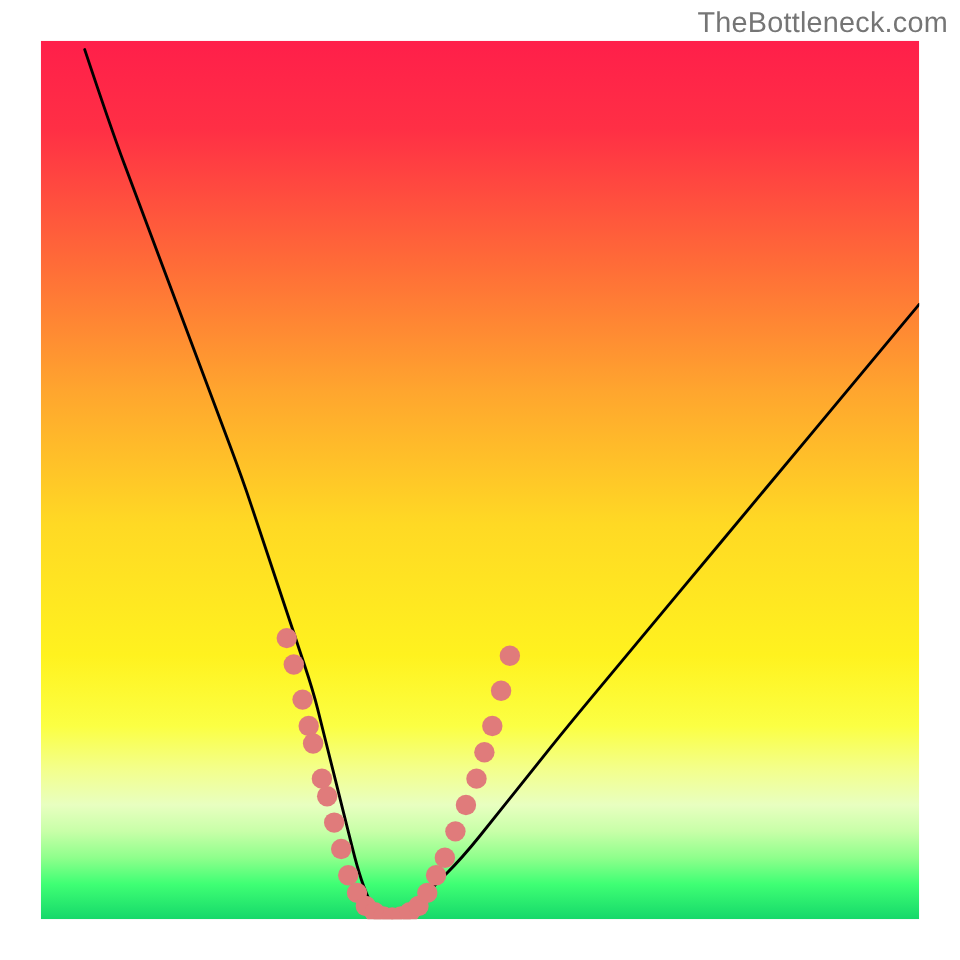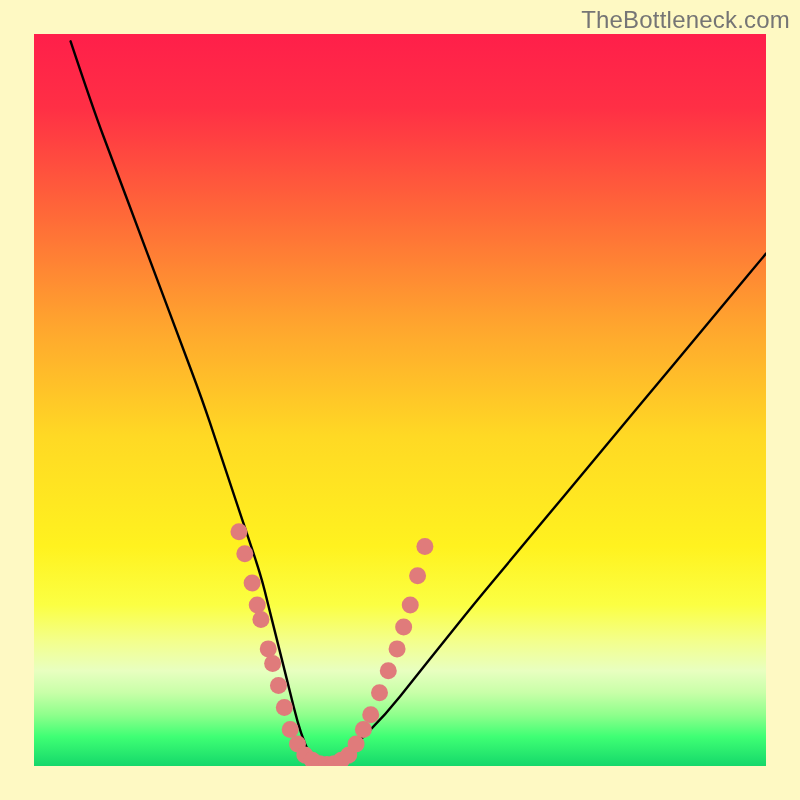--- a/index.html
+++ b/index.html
@@ -10,21 +10,21 @@
     background: #000;
     overflow: hidden;
     font-family: Arial, Helvetica, sans-serif;
   }
   .frame {
     position: absolute;
     top: 0;
     left: 0;
     width: 800px;
     height: 800px;
-    background: #fef9c3;
+    background: #ffffff;
   }
   .plot {
     position: absolute;
     top: 34px;
     left: 34px;
     width: 732px;
     height: 732px;
   }
   .watermark {
     position: absolute;

